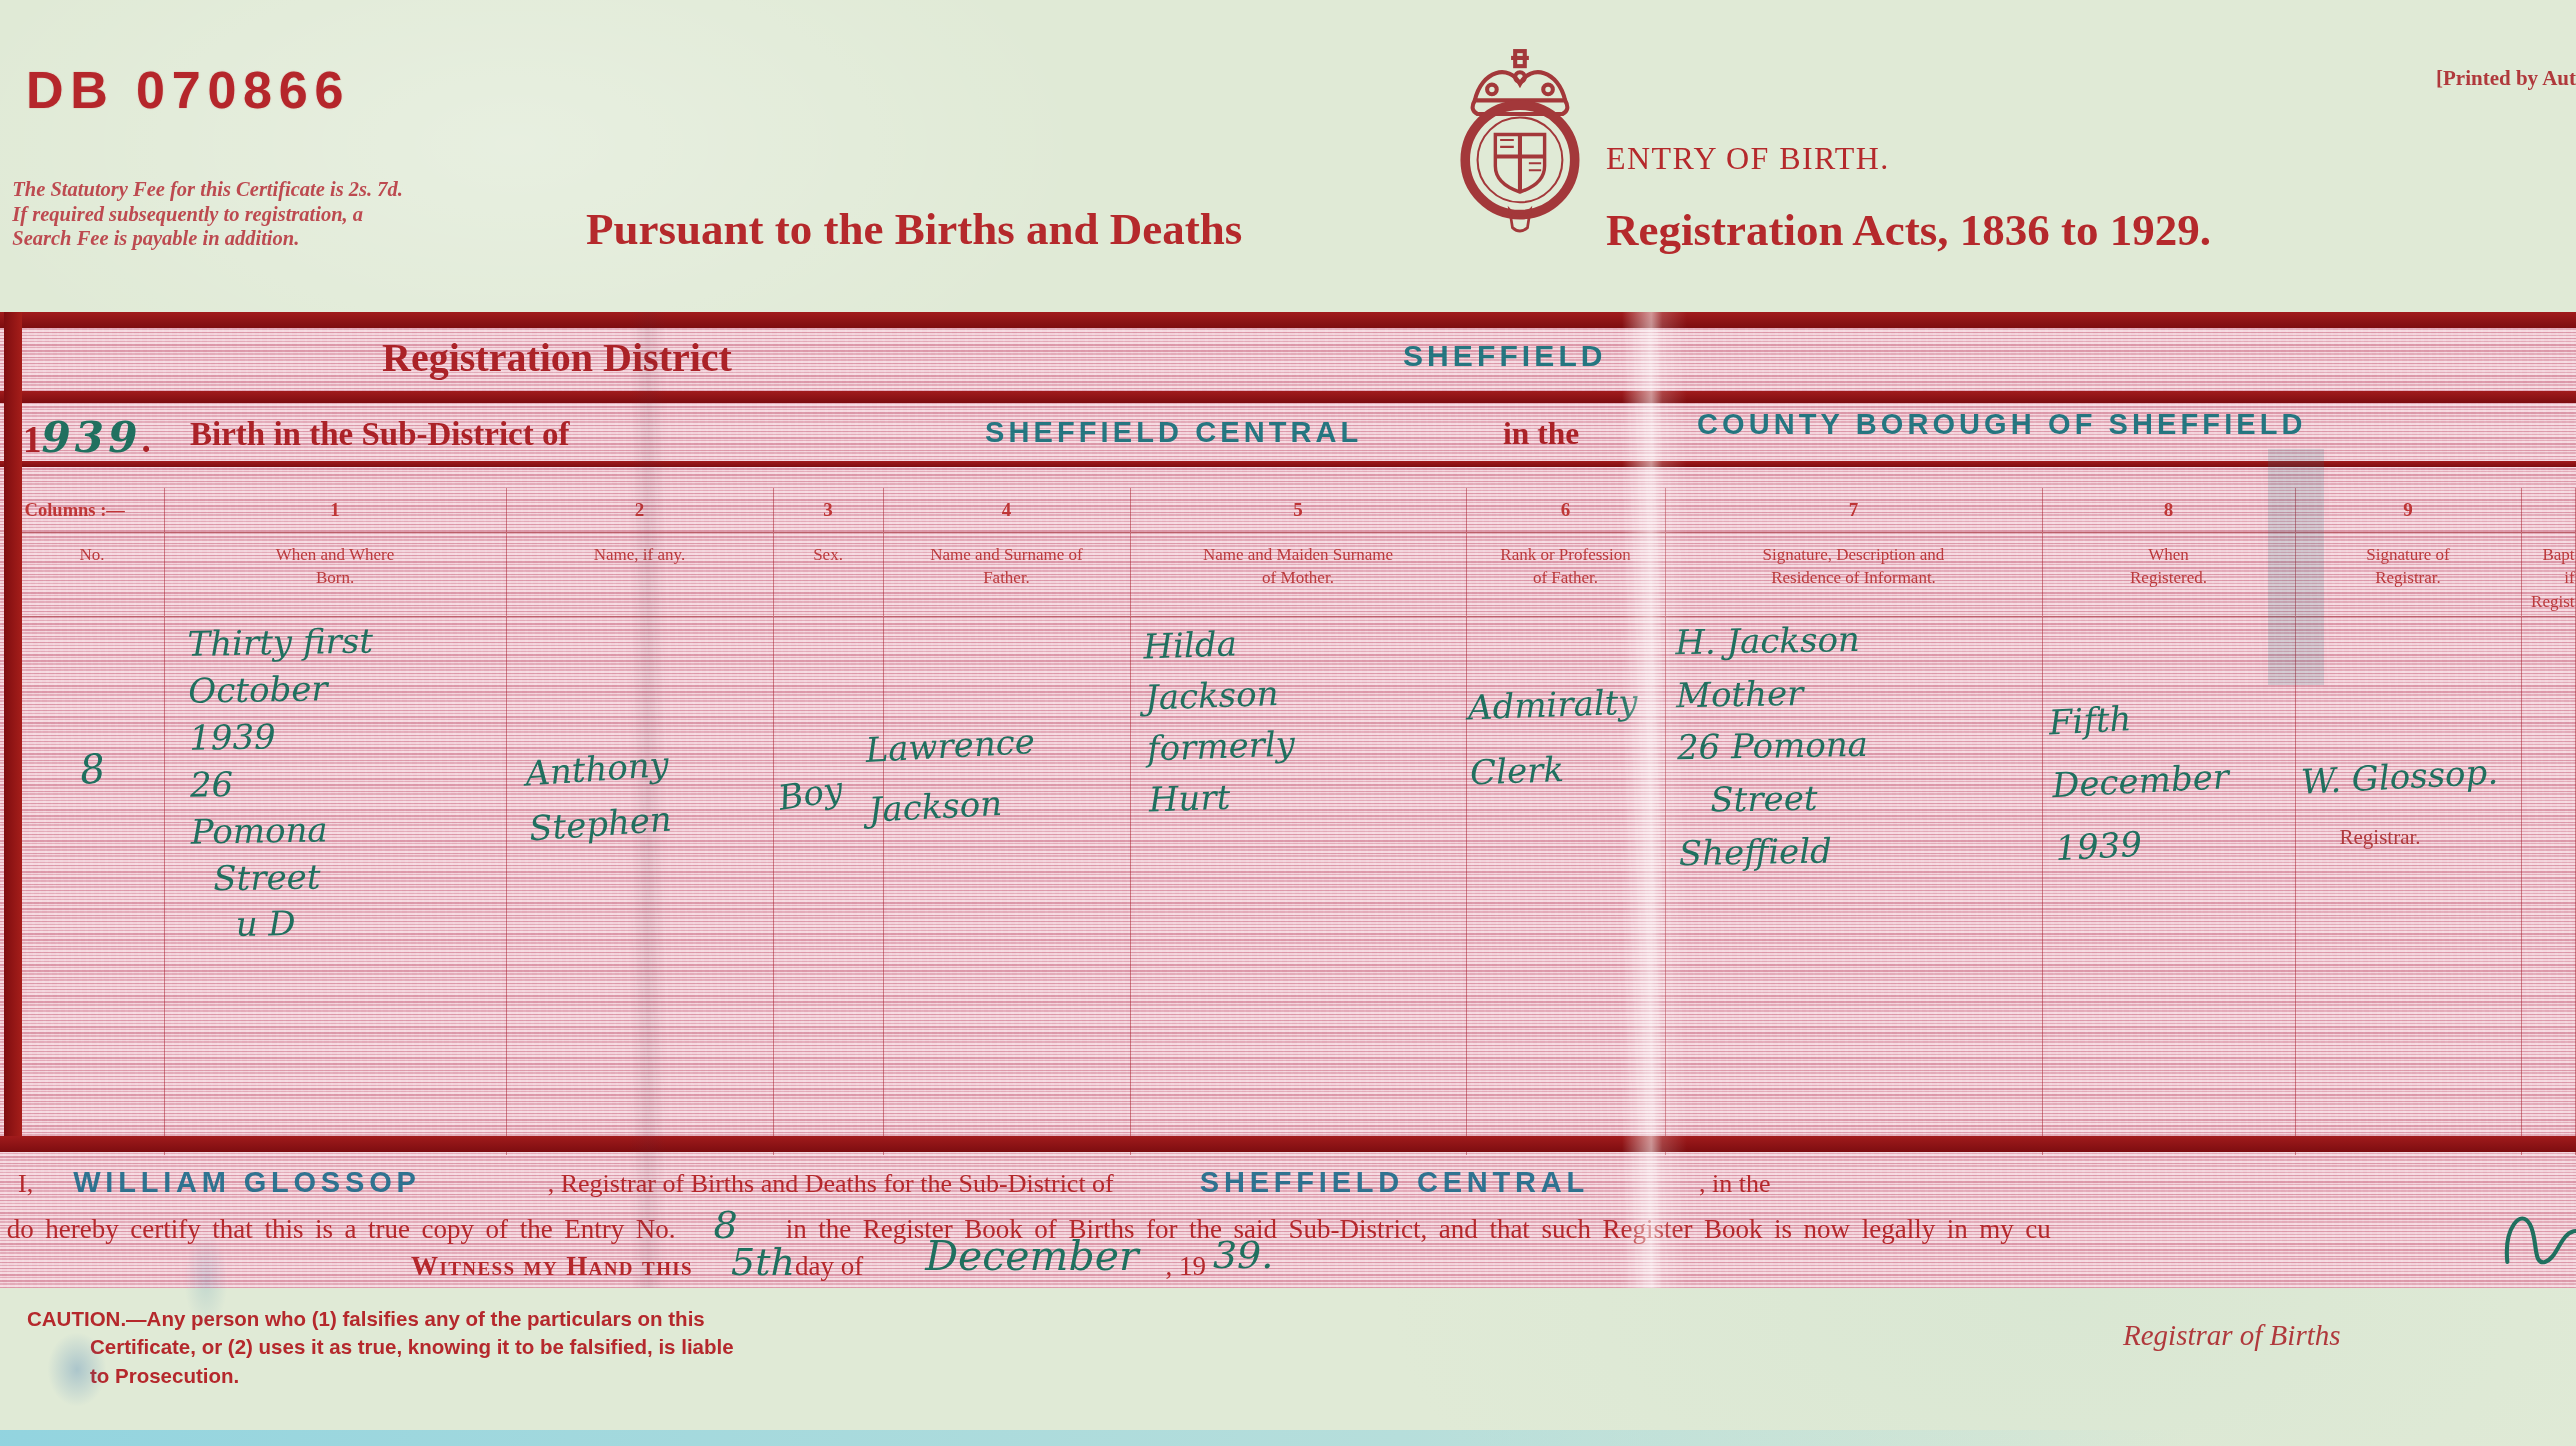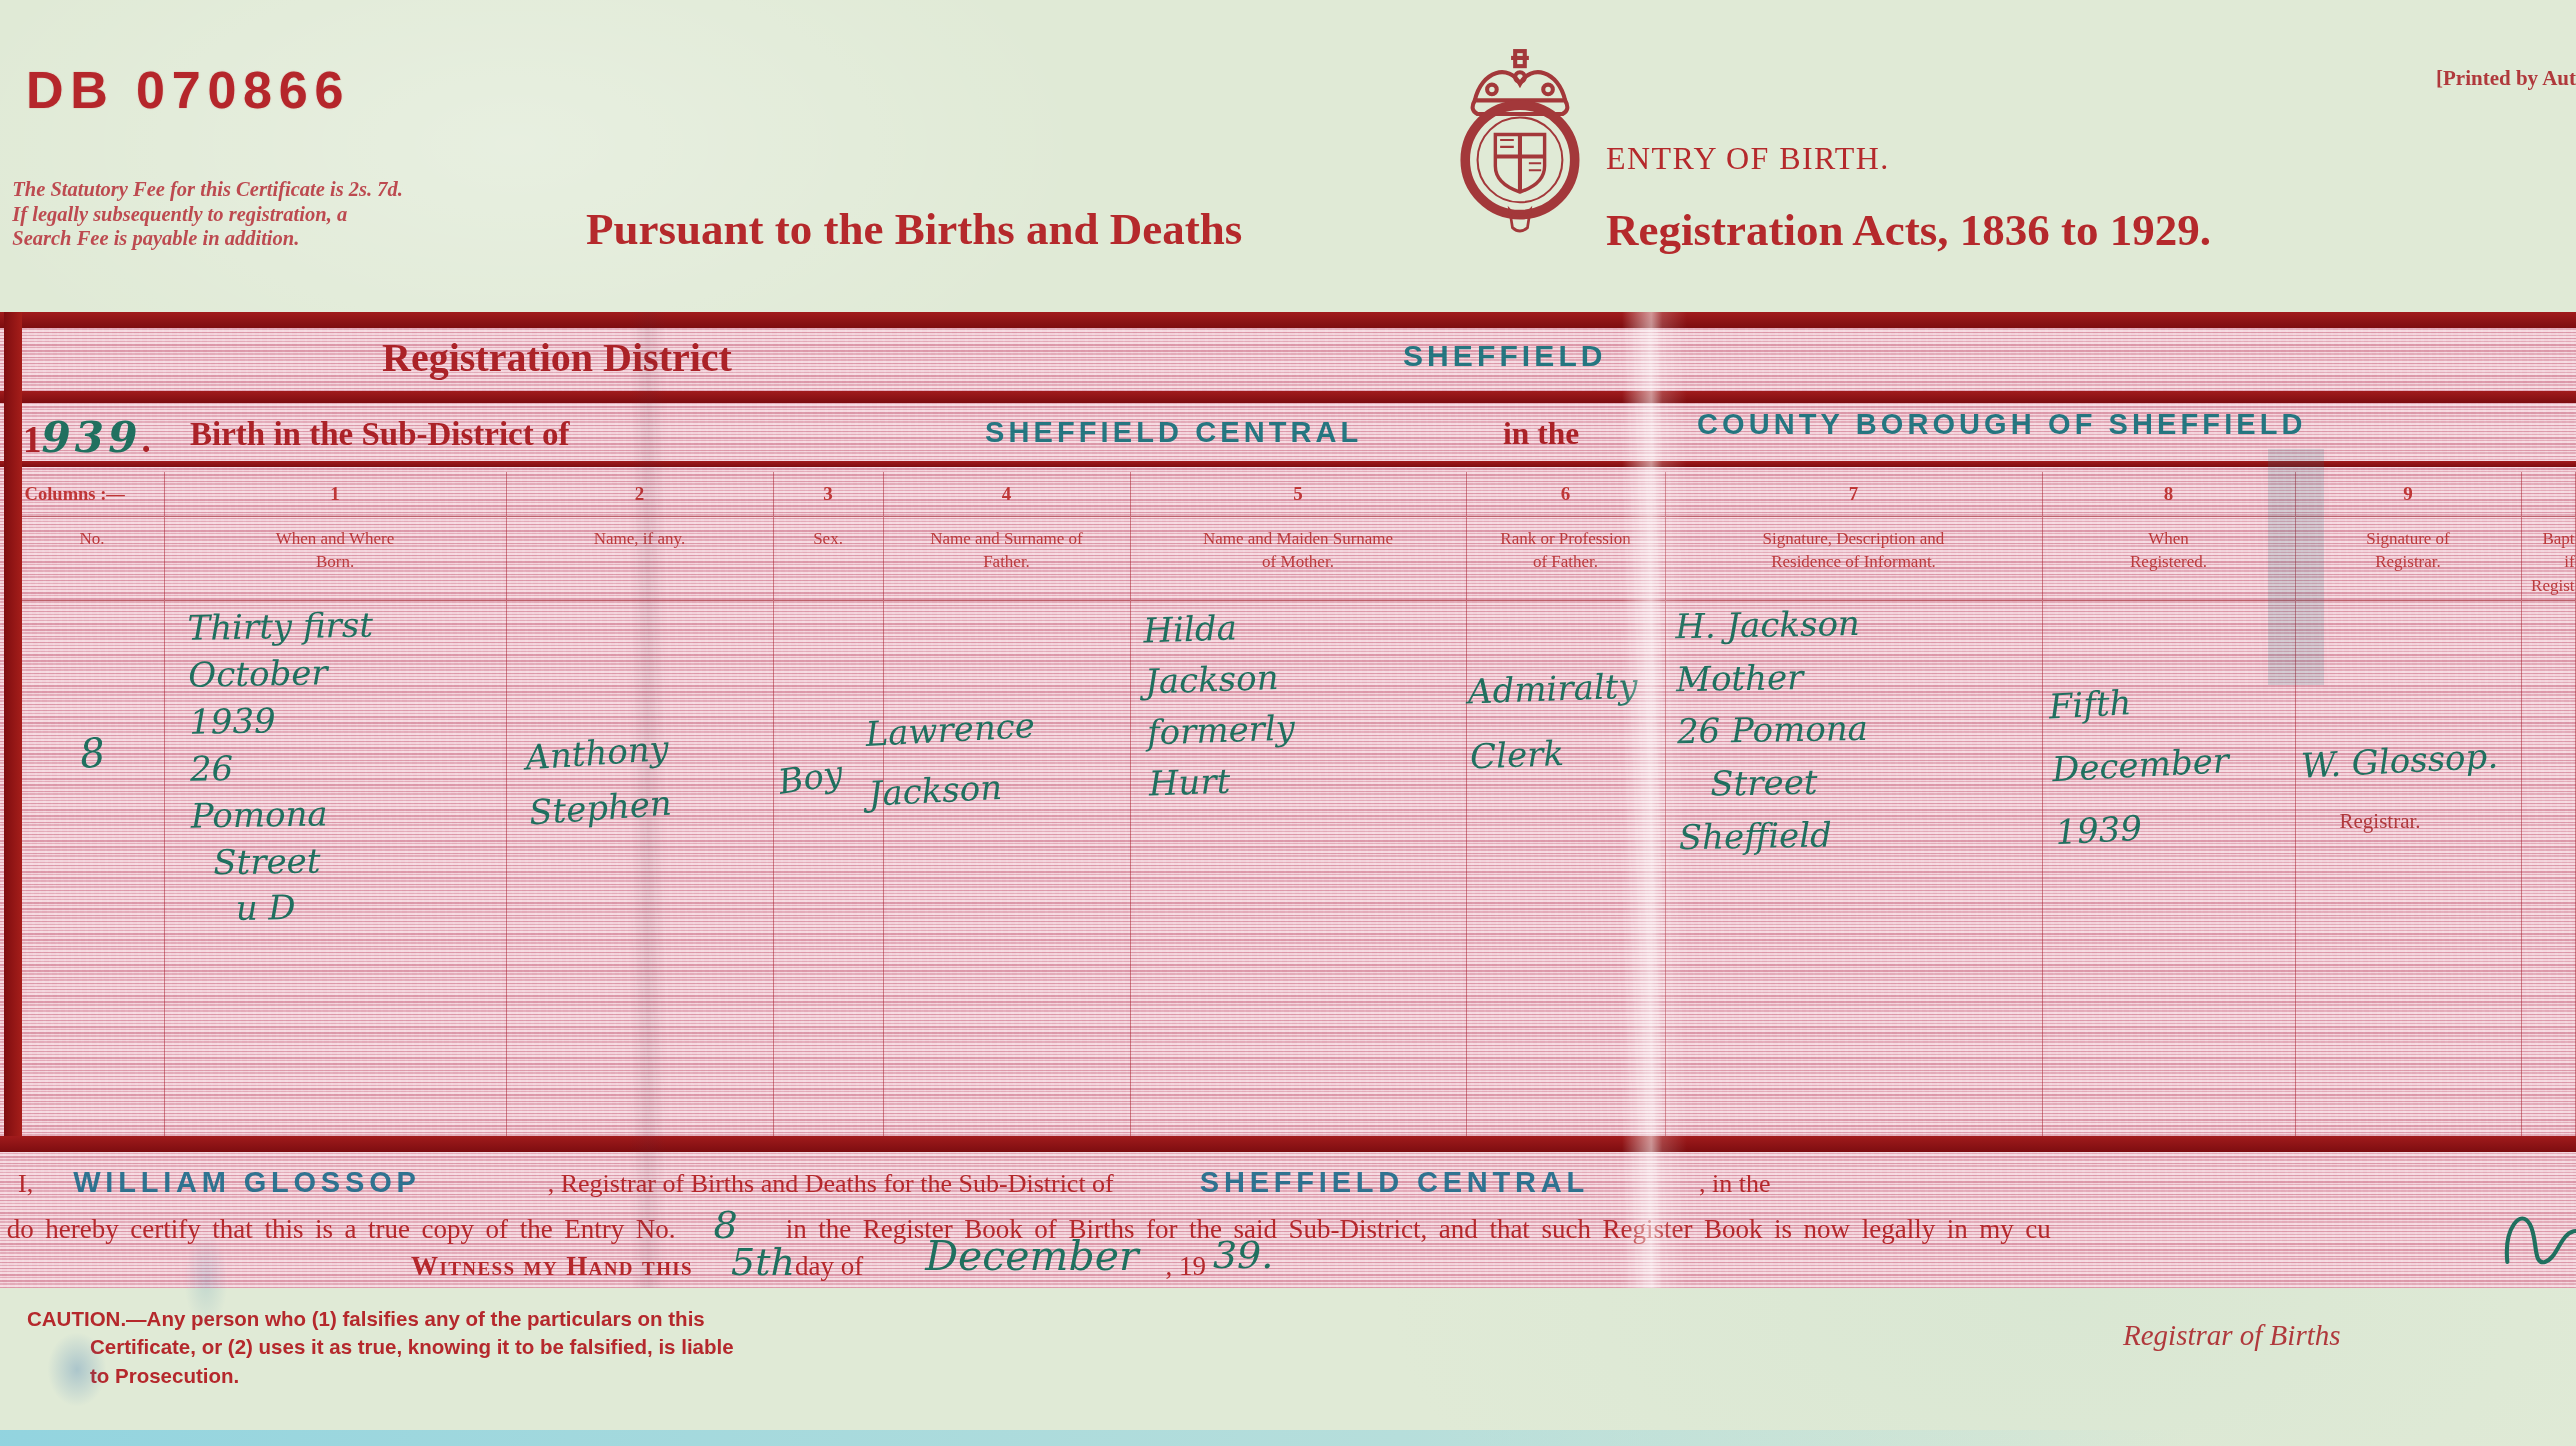--- a/index.html
+++ b/index.html
@@ -43,21 +43,21 @@
          letter-spacing:4.1px;font-variant:small-caps;opacity:.92;}
   .district-stamp{left:1403px;top:27px;font-size:30px;}
   .year{left:23px;top:101px;font-size:37px;font-weight:bold;color:#ab2227;}
   .hand{font-family:"DejaVu Serif",serif;font-style:italic;color:#20705f;}
   .year .hand{font-size:42px;letter-spacing:4.1px;margin-top:48px;}
   .subdist-label{left:190px;top:104px;font-size:33px;font-weight:bold;color:#ab2227;text-align:center;}
   .subdist-stamp{left:985px;top:104px;font-size:29px;}
   .in-the{left:1503px;top:104px;font-size:31.5px;font-weight:bold;color:#ab2227;}
   .county-stamp{left:1697px;top:96px;font-size:29px;}
   
-  .tablegrid{position:absolute;left:20.5px;top:160px;width:2555px;height:574px;display:grid;
+  .tablegrid{position:absolute;left:20.5px;top:176px;width:2555px;height:574px;display:grid;
              grid-template-columns:144px 342px 267px 110px 247px 336px 199px 377px 253px 226px auto;
              grid-template-rows:45px 84px 538px;}
   .tcell{border-right:1.4px solid rgba(165,30,42,.5);position:relative;overflow:visible;}
   .numcell{border-bottom:1.4px solid rgba(150,20,30,.6);text-align:center;
            font-size:19px;font-weight:bold;color:#bf3636;padding-top:11px;}
   .columns-label{position:absolute;left:4.1px;top:12.3px;white-space:nowrap;font-size:18.5px;
                  font-weight:bold;color:#bf3636;}
   .headcell{border-bottom:1.4px solid rgba(150,20,30,.6);text-align:center;font-size:17px;
             color:#bc3a3c;line-height:1.4;padding-top:9.6px;white-space:pre-line;}
   .bodycell{font-size:34px;}
@@ -96,21 +96,21 @@
      background:linear-gradient(90deg,rgba(105,200,228,.65),rgba(105,200,228,.35) 55%,transparent 85%);}
 </style>
 </head>
 <body>
 
 <div class="page">
 
   <div class="abs serial">DB 070866</div>
   <div class="abs printed-by">[Printed by Autho</div>
   <div class="abs fee-note">The Statutory Fee for this Certificate is 2s. 7d.
-If legally subsequently to registration, a
+If required subsequently to registration, a
 Search Fee is payable in addition.</div>
   <div class="abs t-purs">Pursuant to the Births and Deaths</div>
   <div class="abs t-entry">ENTRY OF BIRTH.</div>
   <div class="abs t-acts">Registration Acts, 1836 to 1929.</div>
 
   <svg class="abs crest noi" width="154" height="195" viewBox="0 0 225 285">
     <g stroke="#9b2025" fill="none" stroke-width="6" opacity="0.88">
       <rect x="104" y="6" width="14" height="22"></rect>
       <line x1="98" y1="16" x2="124" y2="16"></line>
       <path d="M45,78 C55,34 95,24 111,54 C127,24 167,34 177,78"></path>

